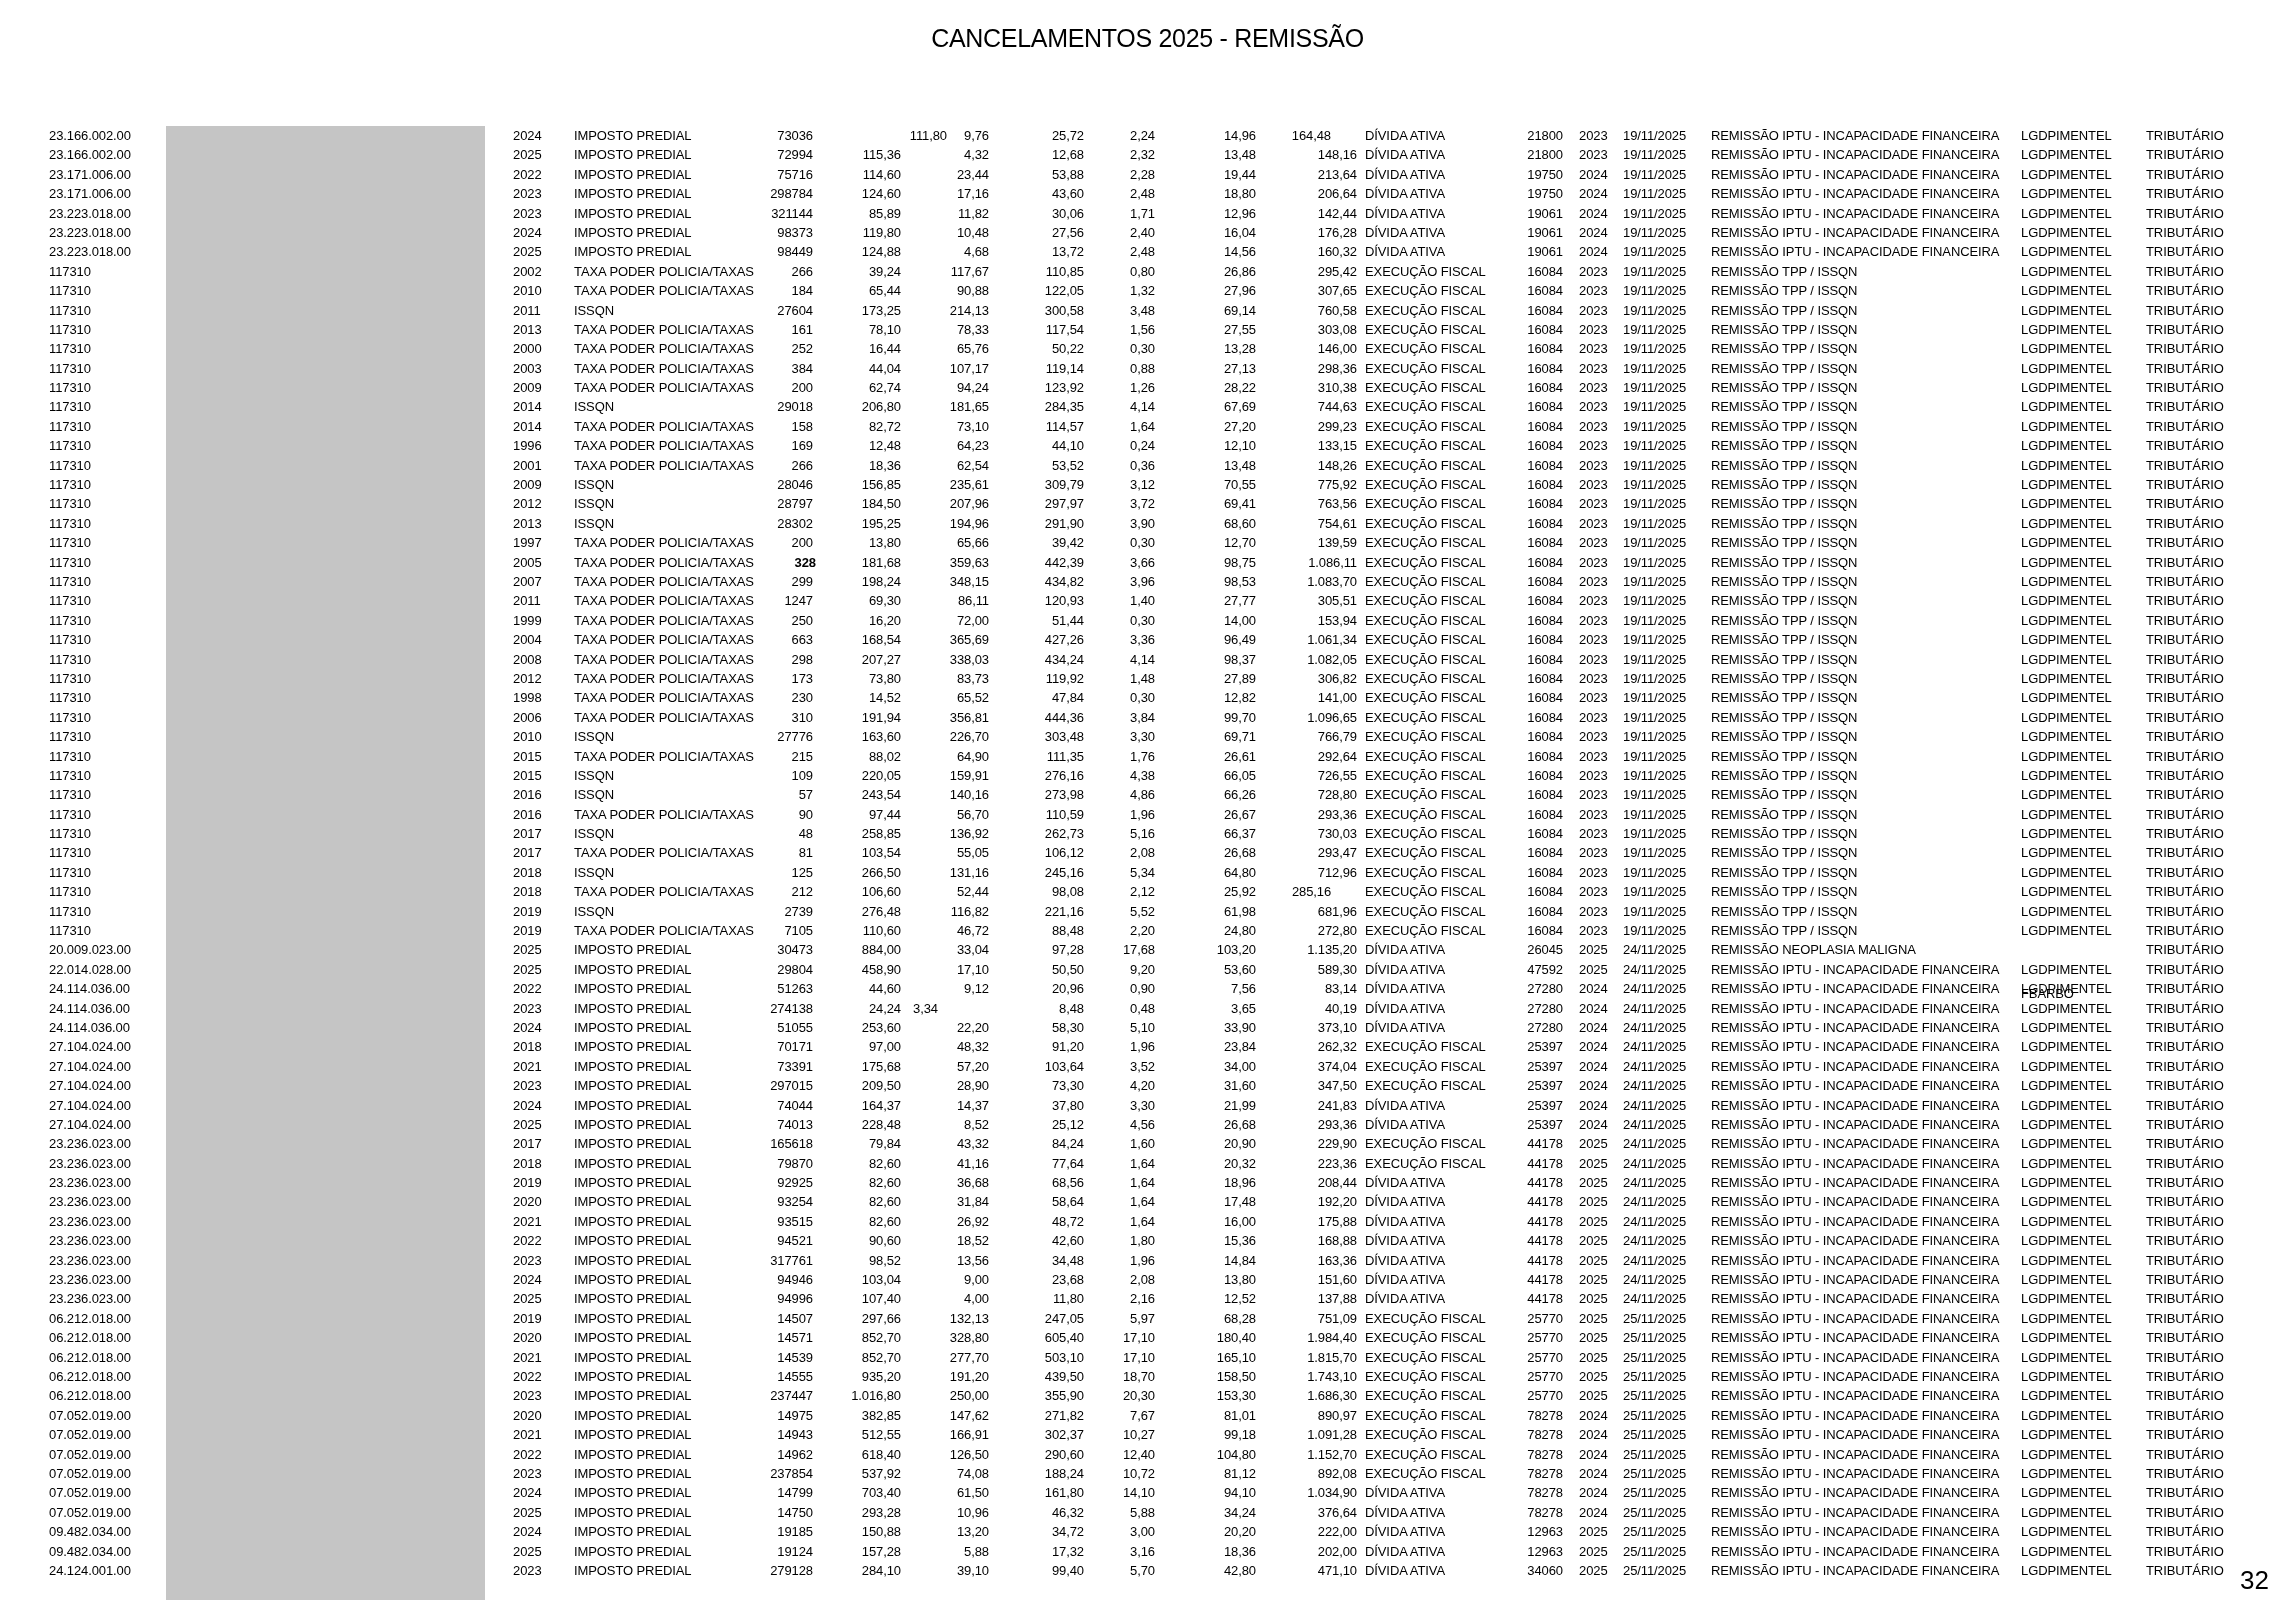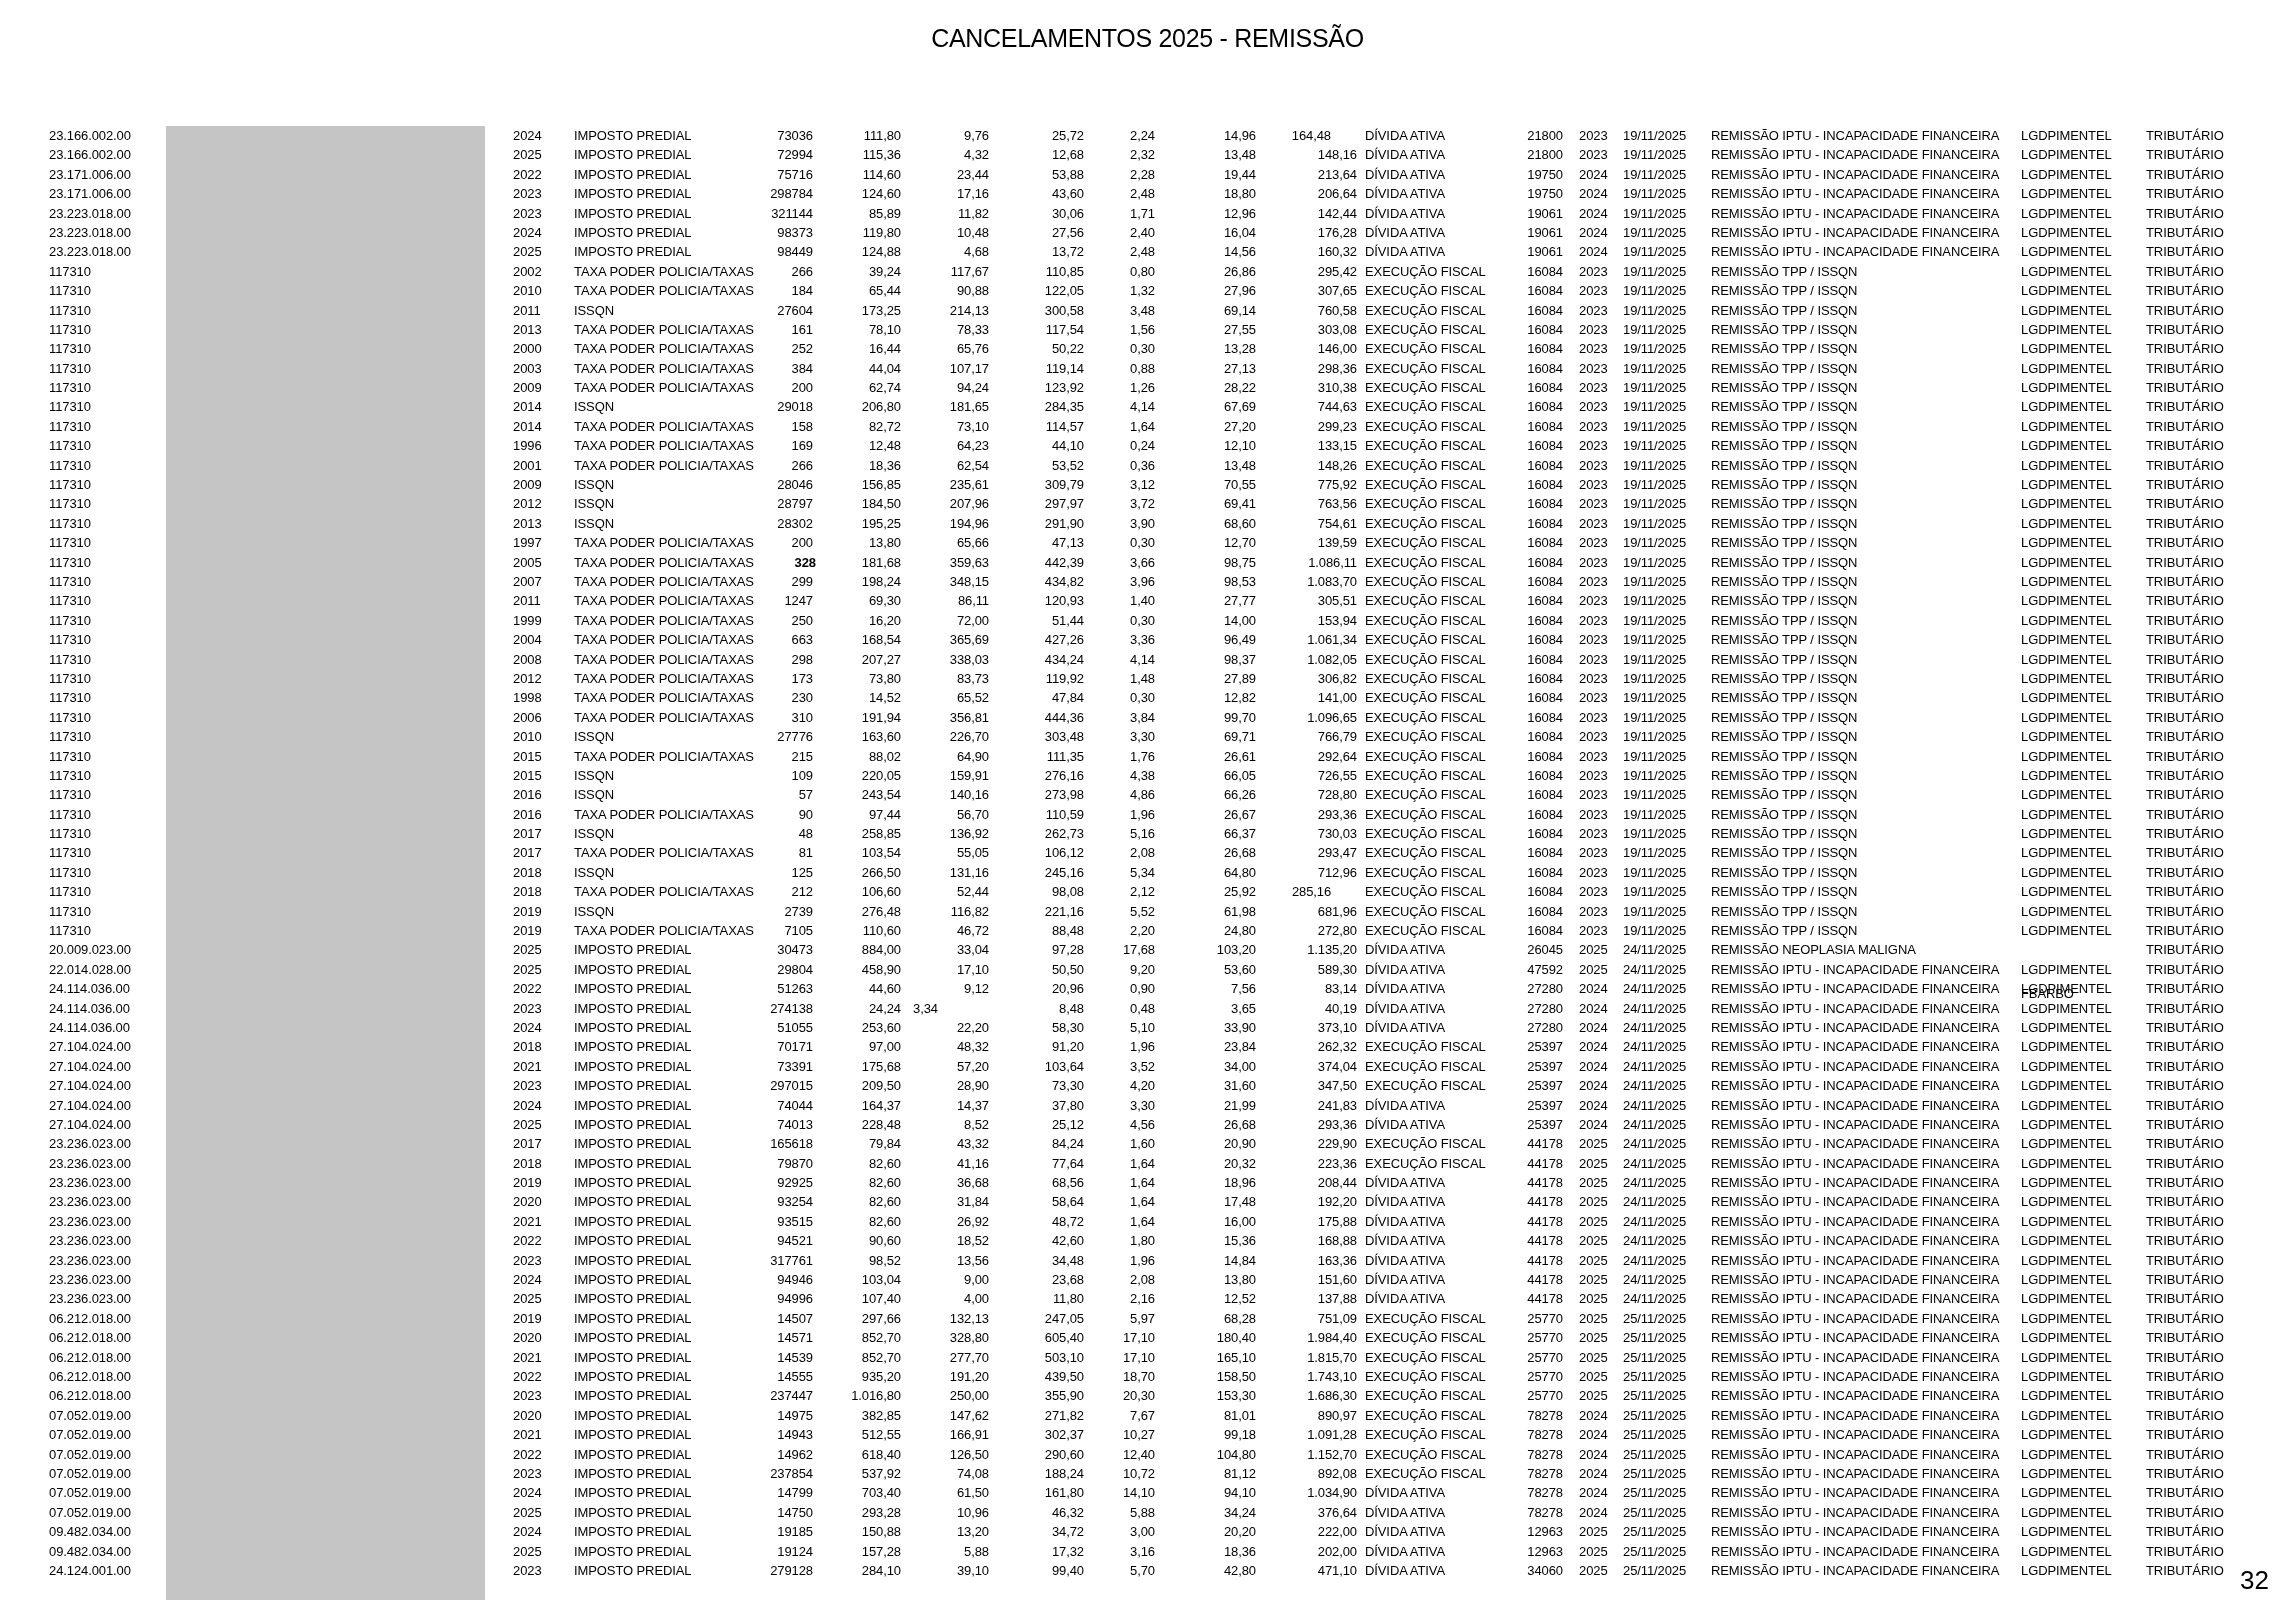--- a/index.html
+++ b/index.html
@@ -45,21 +45,21 @@
 </div>
 
 <div class="redaction" style="background: rgb(197, 197, 197);"></div>
 
 <div class="table">
     <div class="row">
       <span class="cell al" style="left: 49px; width: 131px;">23.166.002.00</span>
       <span class="cell al" style="left: 513px; width: 39px;">2024</span>
       <span class="cell al" style="left: 574px; width: 180px;">IMPOSTO PREDIAL</span>
       <span class="cell ar" style="left: 752px; width: 61px;">73036</span>
-      <span class="cell ar" style="left: 826px; width: 75px;">111,80</span>
+      <span class="cell ar" style="left: 872px; width: 75px;">111,80</span>
       <span class="cell ar" style="left: 914px; width: 75px;">9,76</span>
       <span class="cell ar" style="left: 1005px; width: 79px;">25,72</span>
       <span class="cell ar" style="left: 1096px; width: 59px;">2,24</span>
       <span class="cell ar" style="left: 1181px; width: 75px;">14,96</span>
       <span class="cell ar" style="left: 1240px; width: 91px;">164,48</span>
       <span class="cell al" style="left: 1365px; width: 203px;">DÍVIDA ATIVA</span>
       <span class="cell ar" style="left: 1505px; width: 58px;">21800</span>
       <span class="cell al" style="left: 1579px; width: 39px;">2023</span>
       <span class="cell al" style="left: 1623px; width: 85px;">19/11/2025</span>
       <span class="cell al" style="left: 1711px; width: 304px;">REMISSÃO IPTU - INCAPACIDADE FINANCEIRA</span>
@@ -446,21 +446,21 @@
       <span class="cell al" style="left: 2021px; width: 114px;">LGDPIMENTEL</span>
       <span class="cell al" style="left: 2146px; width: 108px;">TRIBUTÁRIO</span>
     </div>
     <div class="row">
       <span class="cell al" style="left: 49px; width: 131px;">117310</span>
       <span class="cell al" style="left: 513px; width: 39px;">1997</span>
       <span class="cell al" style="left: 574px; width: 180px;">TAXA PODER POLICIA/TAXAS</span>
       <span class="cell ar" style="left: 752px; width: 61px;">200</span>
       <span class="cell ar" style="left: 826px; width: 75px;">13,80</span>
       <span class="cell ar" style="left: 914px; width: 75px;">65,66</span>
-      <span class="cell ar" style="left: 1005px; width: 79px;">47,13</span>
+      <span class="cell ar" style="left: 1005px; width: 79px;">39,42</span>
       <span class="cell ar" style="left: 1096px; width: 59px;">0,30</span>
       <span class="cell ar" style="left: 1181px; width: 75px;">12,70</span>
       <span class="cell ar" style="left: 1266px; width: 91px;">139,59</span>
       <span class="cell al" style="left: 1365px; width: 203px;">EXECUÇÃO FISCAL</span>
       <span class="cell ar" style="left: 1505px; width: 58px;">16084</span>
       <span class="cell al" style="left: 1579px; width: 39px;">2023</span>
       <span class="cell al" style="left: 1623px; width: 85px;">19/11/2025</span>
       <span class="cell al" style="left: 1711px; width: 304px;">REMISSÃO TPP / ISSQN</span>
       <span class="cell al" style="left: 2021px; width: 114px;">LGDPIMENTEL</span>
       <span class="cell al" style="left: 2146px; width: 108px;">TRIBUTÁRIO</span>

